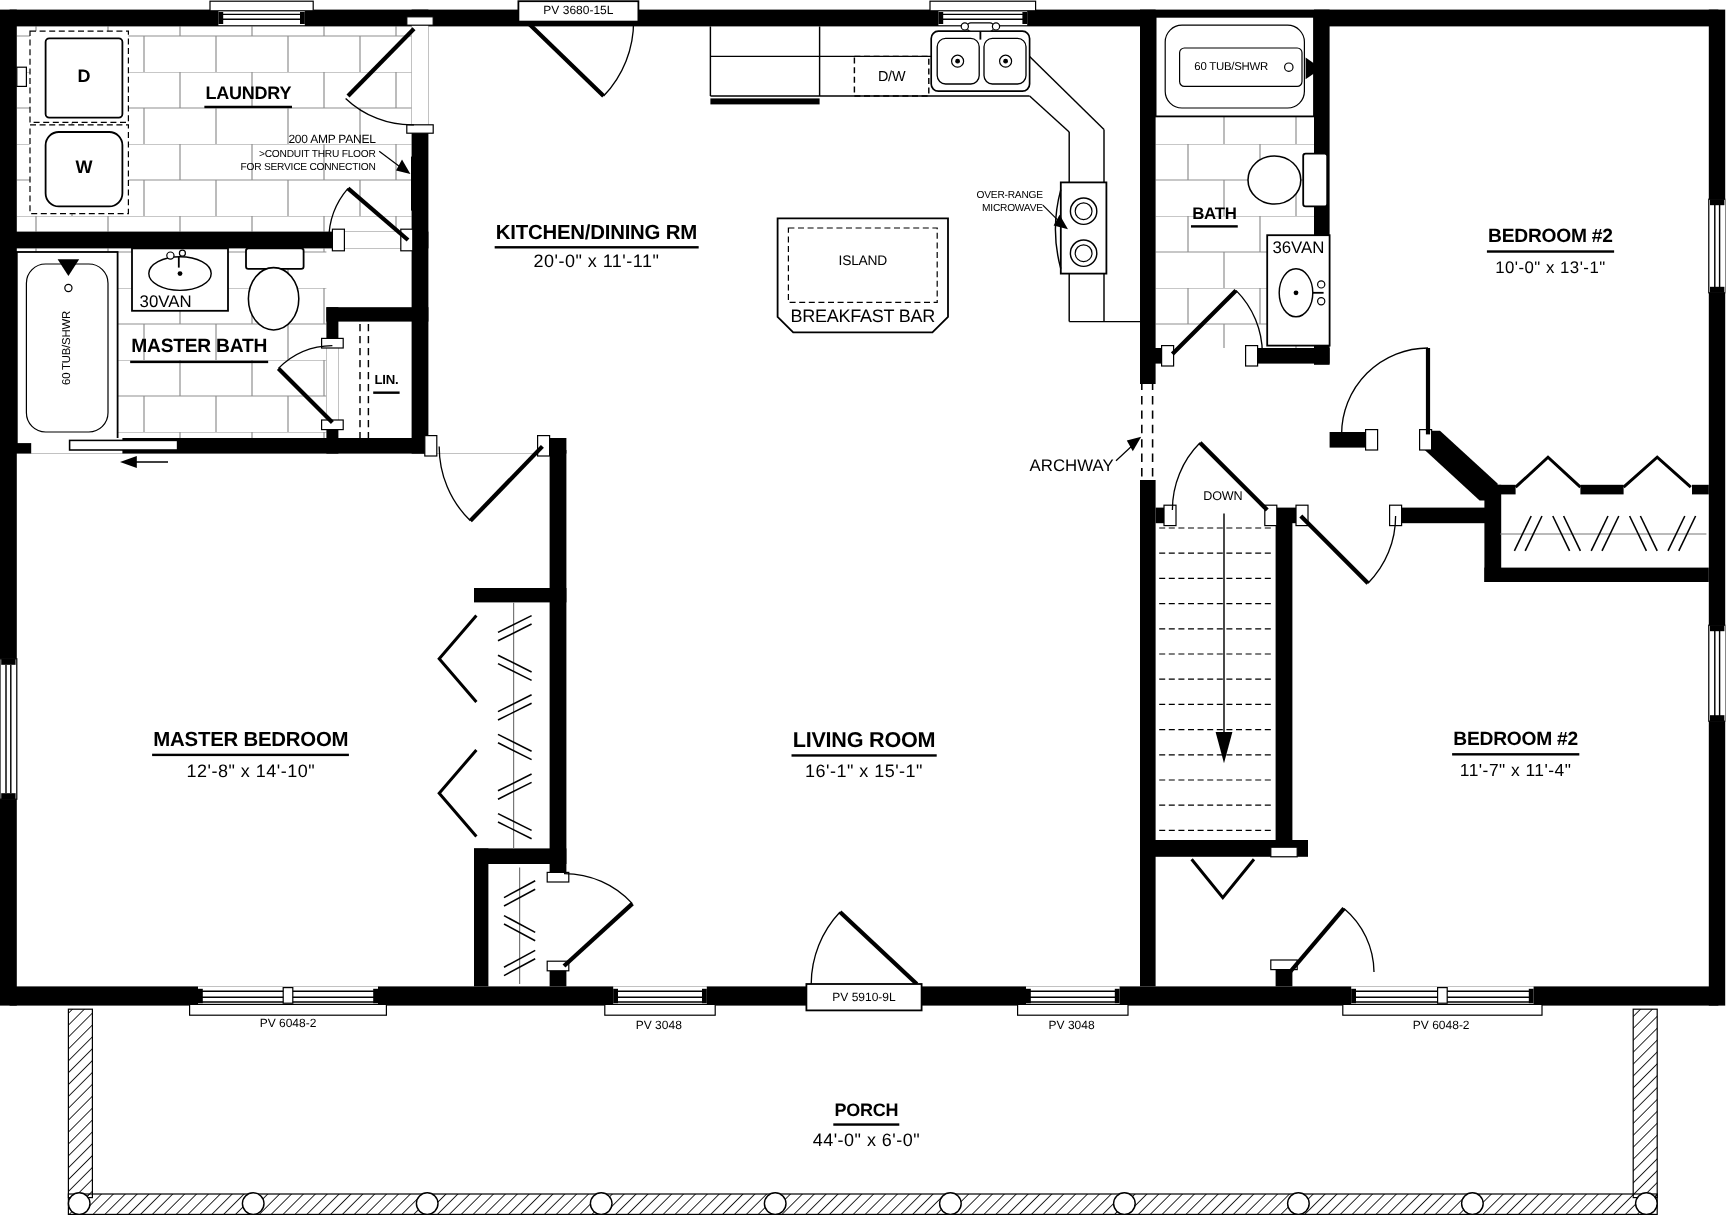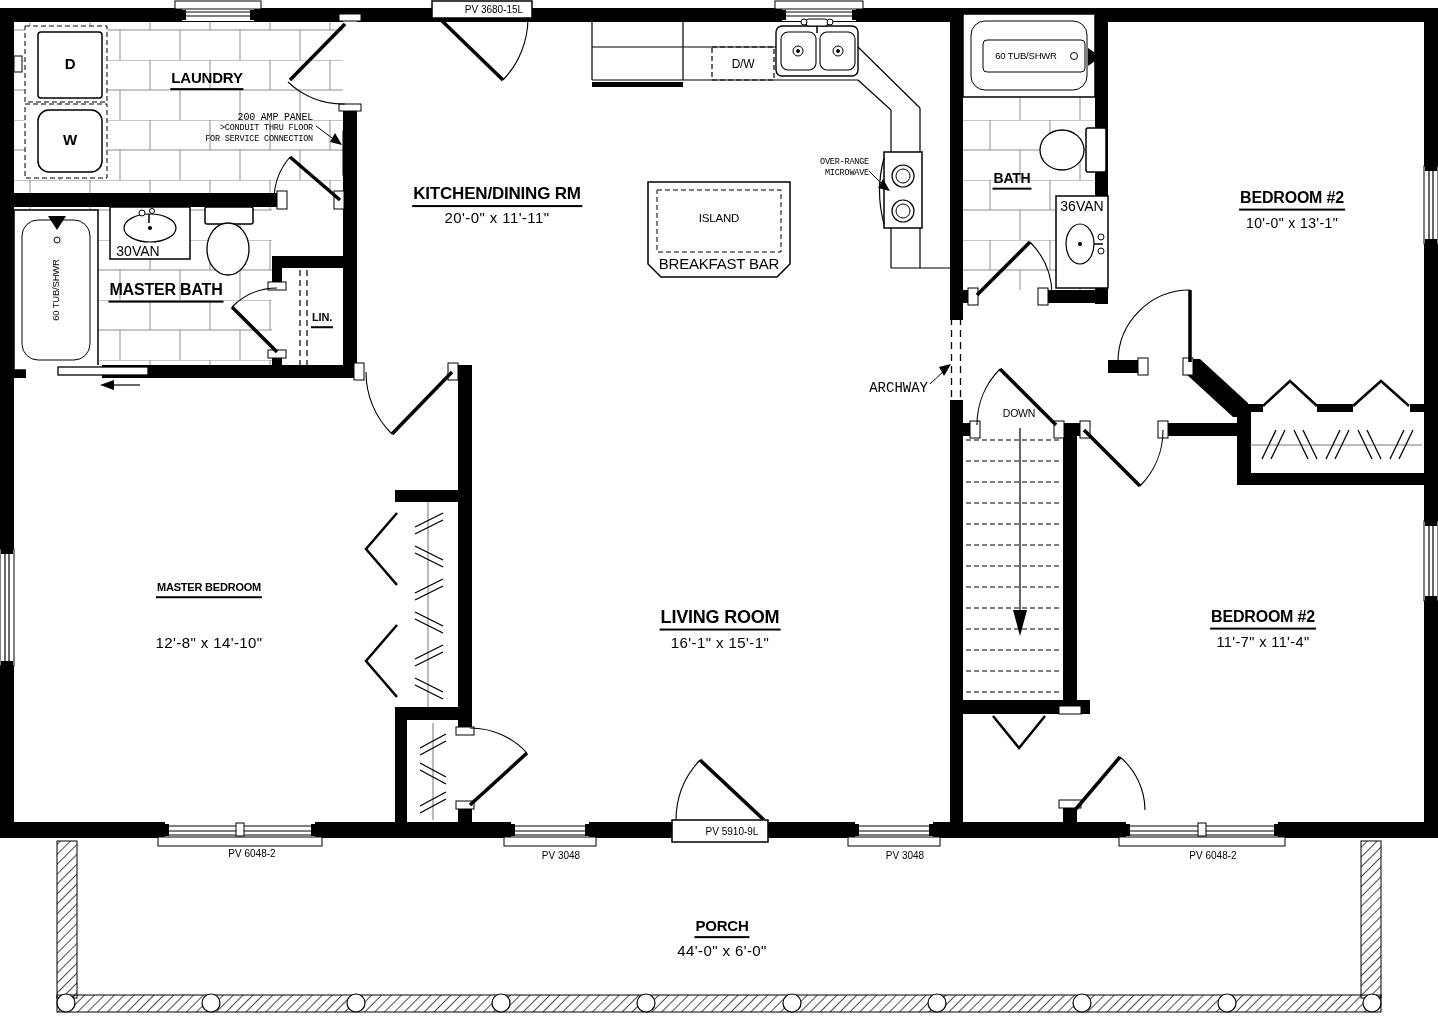--- a/index.html
+++ b/index.html
@@ -3,24 +3,24 @@
 <meta charset="utf-8">
 <style>
   html,body{margin:0;padding:0;background:#fff;}
   .plan{position:relative;width:1438px;height:1022px;background:#fff;overflow:hidden;
         font-family:"Liberation Sans",sans-serif;}
   .plan svg{position:absolute;left:0;top:0;}
   .lbl{position:absolute;color:#000;white-space:nowrap;line-height:1.05;
        transform:translate(-50%,-50%);letter-spacing:-0.2px;}
   .title{font-weight:bold;border-bottom:2px solid #000;padding:0 1px 2px 1px;}
   .dims{font-size:15px;letter-spacing:0.4px;}
-  .right{transform:translate(-100%,-50%);text-align:right;font-family:Liberation Mono, monospace;}
+  .right{transform:translate(-100%,-50%);text-align:right;}
   .vert{transform:translate(-50%,-50%) rotate(-90deg);}
   .tiny{font-size:14px;letter-spacing:0;text-align:center;}
-  .pv{font-size:10px;letter-spacing:0;margin-left:12px;}
+  .pv{font-size:10px;letter-spacing:0;}
   .apl{font-size:15px;font-weight:bold;}
 </style>
 </head>
 <body>
 
 <div class="plan">
 <svg width="1438" height="1022" viewBox="0 0 1438 1022">
   <defs>
     <pattern id="tile" width="60" height="60" patternUnits="userSpaceOnUse">
       <path d="M0,0 H60 M0,30 H60 M30,0 V30 M0,30 V60 M60,30 V60" stroke="#8f8f8f" stroke-width="1" fill="none"></path>
@@ -449,21 +449,21 @@
 <div class="lbl title" style="left:1012px;top:180px;font-size:14px">BATH</div>
 <div class="lbl" style="left:1026px;top:56px;font-size:9.5px">60 TUB/SHWR</div>
 <div class="lbl tiny" style="left:1082px;top:206px">36VAN</div>
 
 <div class="lbl title" style="left:1292px;top:200px;font-size:16px">BEDROOM #2</div>
 <div class="lbl dims" style="left:1292px;top:223px;font-size:14px">10'-0" x 13'-1"</div>
 
 <div class="lbl right tiny" style="left:928px;top:388px">ARCHWAY</div>
 <div class="lbl" style="left:1019px;top:414px;font-size:10.5px">DOWN</div>
 
-<div class="lbl title" style="left:209px;top:590px;font-size:11px">MASTER BEDROOM</div>
+<div class="lbl title" style="left:209px;top:619px;font-size:17px">MASTER BEDROOM</div>
 <div class="lbl dims" style="left:209px;top:643px">12'-8" x 14'-10"</div>
 
 <div class="lbl title" style="left:720px;top:619px;font-size:18px">LIVING ROOM</div>
 <div class="lbl dims" style="left:720px;top:643px">16'-1" x 15'-1"</div>
 
 <div class="lbl title" style="left:1263px;top:619px;font-size:16px">BEDROOM #2</div>
 <div class="lbl dims" style="left:1263px;top:643px;font-size:14.5px">11'-7" x 11'-4"</div>
 
 <div class="lbl title" style="left:722px;top:928px;font-size:15px">PORCH</div>
 <div class="lbl dims" style="left:722px;top:951px">44'-0" x 6'-0"</div>

